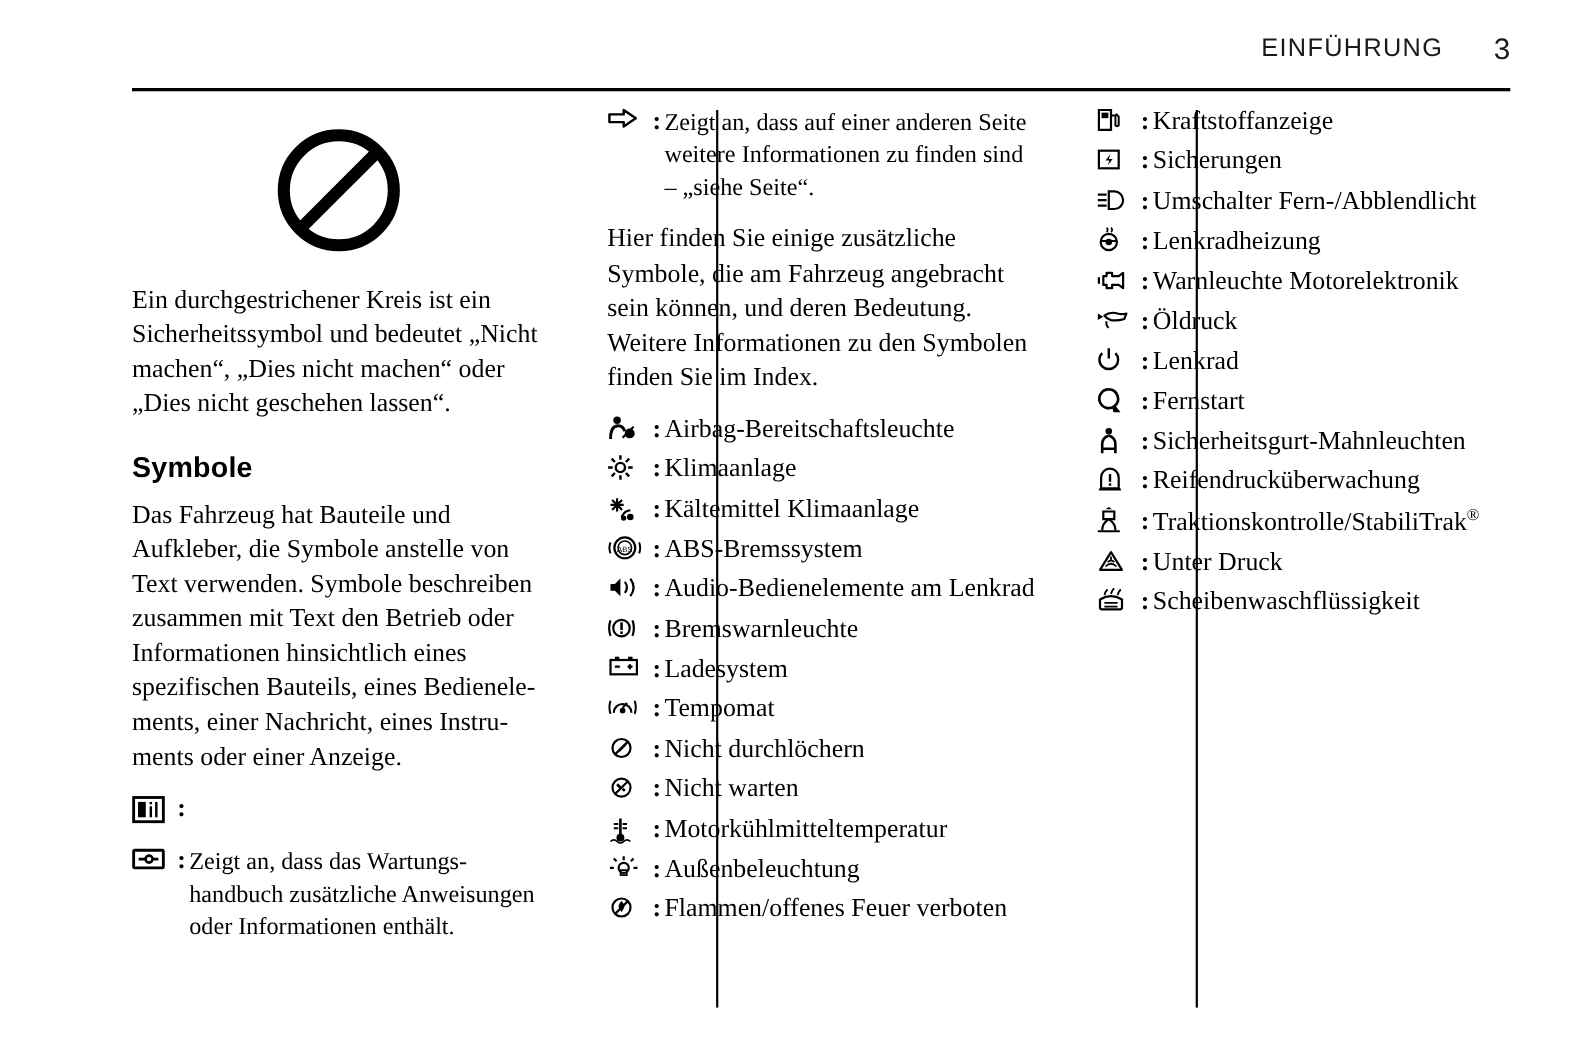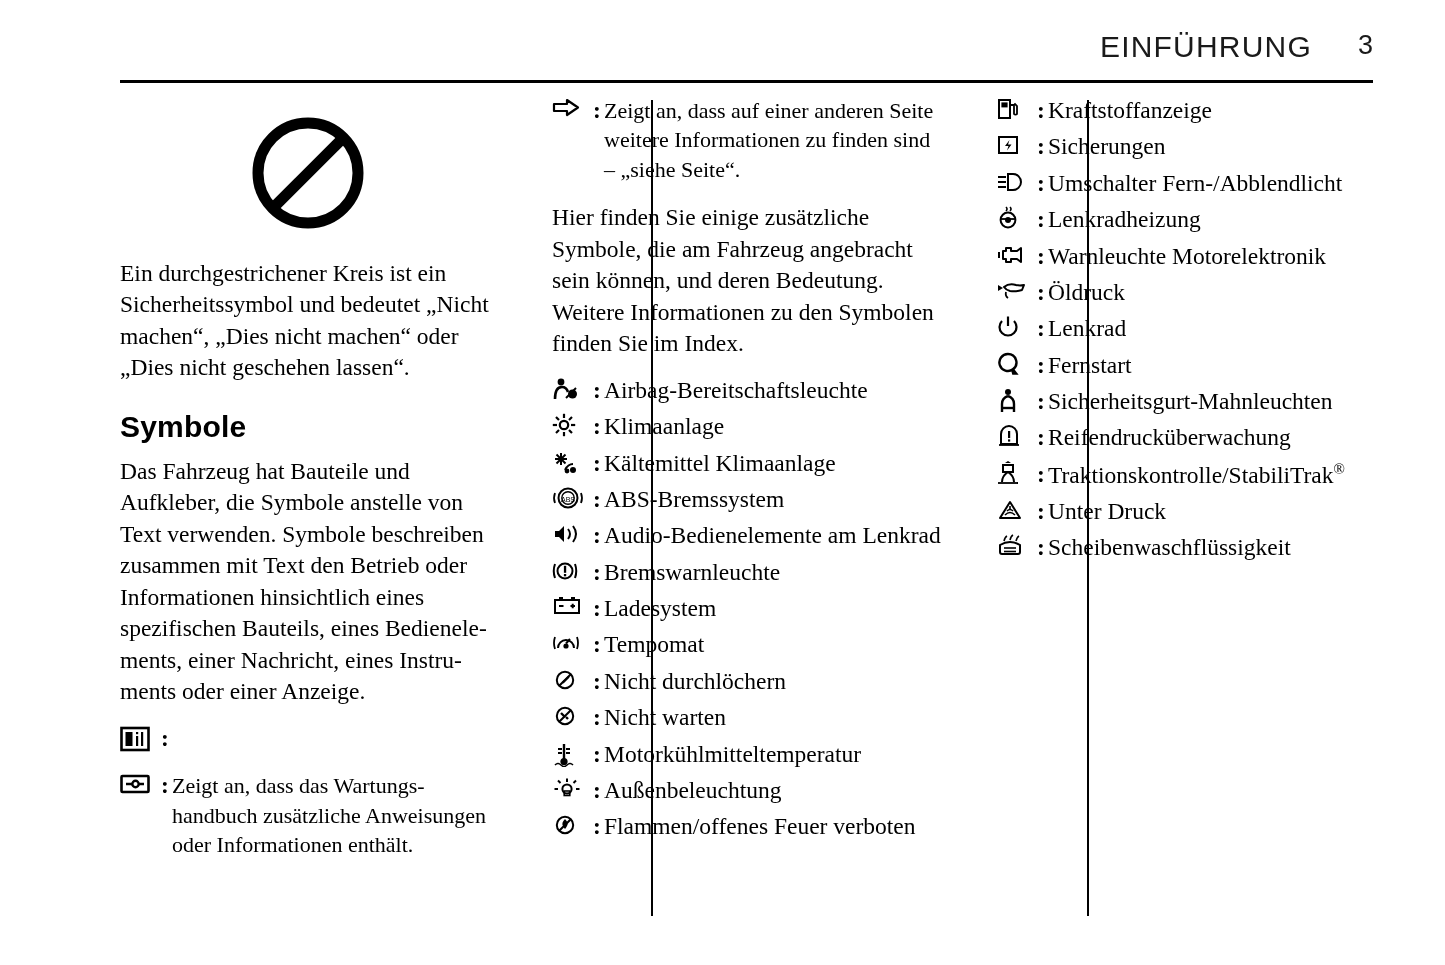--- a/index.html
+++ b/index.html
@@ -24,21 +24,21 @@
     top: 30px;
     left: 120px;
     right: 72px;
     height: 48px;
     display: flex;
     align-items: flex-start;
     justify-content: flex-end;
   }
   .header-title {
     font-family: "Liberation Sans", sans-serif;
-    font-size: 30px;
+    font-size: 23px;
     letter-spacing: 1.2px;
     color: #1a1a1a;
   }
   .header-page {
     font-family: "Liberation Sans", sans-serif;
     font-size: 27px;
     margin-left: 46px;
     color: #1a1a1a;
   }
   .header-rule {
@@ -79,21 +79,21 @@
   
   p.body {
     font-size: 23.5px;
     line-height: 1.34;
     margin: 0 0 16px 0;
     text-align: left;
   }
   h2.section {
     font-family: "Liberation Sans", sans-serif;
     font-weight: bold;
-    font-size: 30px;
+    font-size: 26px;
     margin: 26px 0 12px 0;
     letter-spacing: 0.2px;
   }
   h3.subsection {
     font-family: "Liberation Sans", sans-serif;
     font-weight: bold;
     font-size: 22.5px;
     margin: 22px 0 12px 0;
     letter-spacing: 0.1px;
   }

